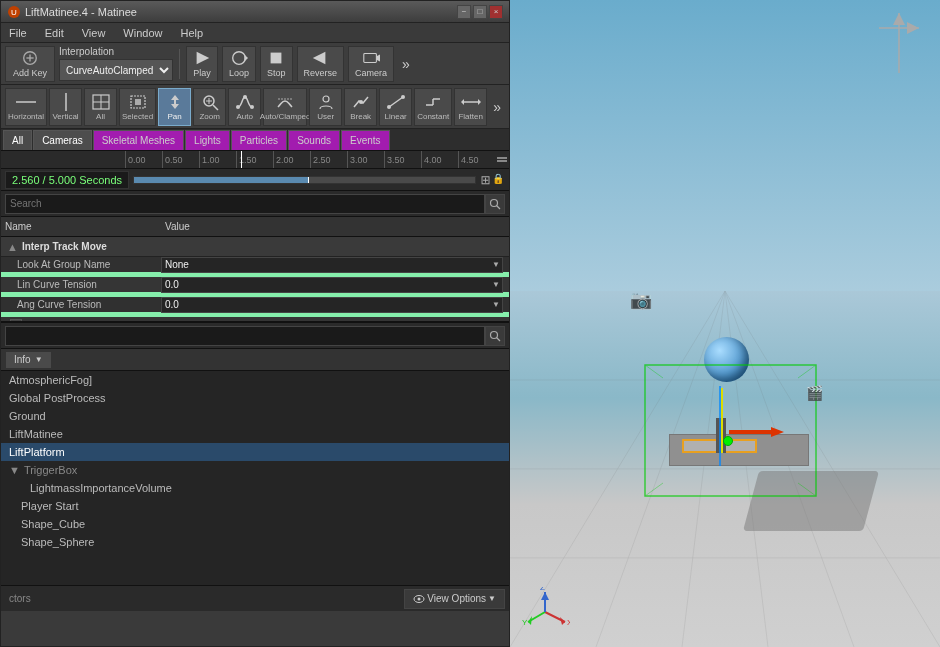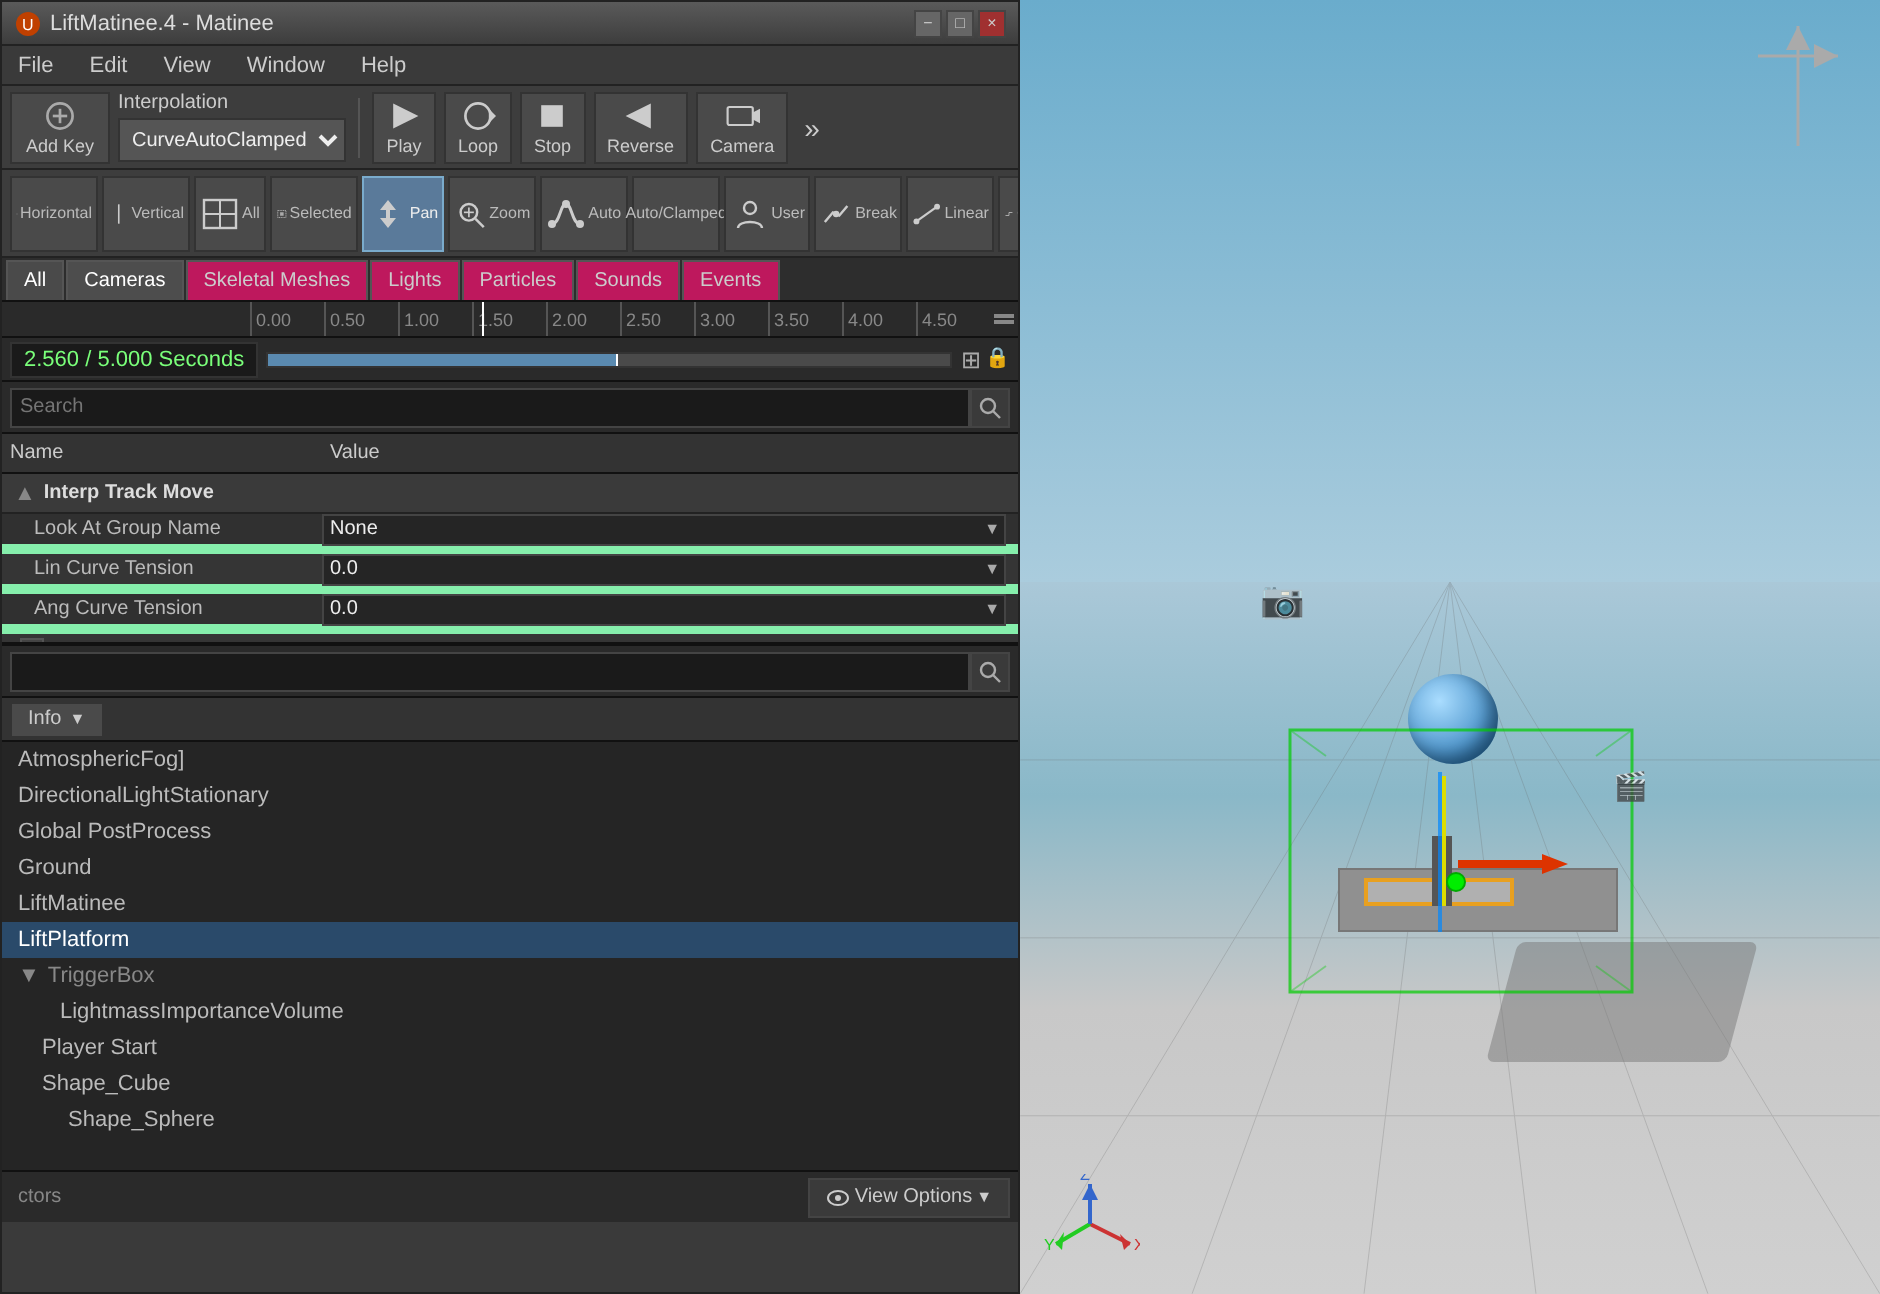--- a/index.html
+++ b/index.html
@@ -26,27 +26,27 @@
     .toolbar-playback { height: 42px; background: #3d3d3d; display: flex; align-items: center; padding: 2px 4px; border-bottom: 1px solid #222; gap: 4px; }
     .toolbar-btn { height: 36px; padding: 2px 6px; background: #4a4a4a; border: 1px solid #333; color: #ccc; display: flex; flex-direction: column; align-items: center; justify-content: center; cursor: pointer; font-size: 9px; gap: 1px; }
     .toolbar-btn svg { width: 18px; height: 18px; }
     .add-key-btn { width: 50px; }
     .interpolation-label { color: #ccc; font-size: 10px; white-space: nowrap; }
     .interp-select { height: 22px; background: #555; border: 1px solid #333; color: #eee; font-size: 10px; padding: 0 2px; }
     .more-btn { color: #ccc; font-size: 14px; padding: 0 4px; cursor: pointer; }
 
     
     .toolbar-curve { height: 44px; background: #3d3d3d; display: flex; align-items: center; padding: 2px 4px; border-bottom: 1px solid #222; gap: 2px; flex-wrap: nowrap; overflow: hidden; }
-    .curve-btn { height: 38px; width: 44px; padding: 2px 2px; background: #4a4a4a; border: 1px solid #333; color: #ccc; display: flex; flex-direction: row; align-items: center; justify-content: center; cursor: pointer; font-size: 9px; gap: 1px; }
+    .curve-btn { height: 38px; width: 44px; padding: 2px 2px; background: #4a4a4a; border: 1px solid #333; color: #ccc; display: flex; flex-direction: column; align-items: center; justify-content: center; cursor: pointer; font-size: 9px; gap: 1px; }
     .curve-btn.active { background: #5a7a9a; border-color: #7aabcc; }
     .curve-btn svg { width: 20px; height: 18px; }
 
     
     .timeline-tabs { height: 22px; background: #2d2d2d; display: flex; align-items: flex-end; padding: 0 2px; border-bottom: 1px solid #111; }
-    .tl-tab { height: 20px; padding: 0 8px; background: #be185d; border: 1px solid #555; border-bottom: none; color: #ccc; font-size: 10px; display: flex; align-items: center; cursor: pointer; margin-right: 1px; }
+    .tl-tab { height: 20px; padding: 0 8px; background: #a21caf; border: 1px solid #555; border-bottom: none; color: #ccc; font-size: 10px; display: flex; align-items: center; cursor: pointer; margin-right: 1px; }
     .tl-tab.active { background: #4d4d4d; color: #fff; }
     .tl-tab-all { background: #4a4a4a; color: #fff; }
 
     
     .timeline-ruler { height: 18px; background: #2a2a2a; display: flex; align-items: center; position: relative; border-bottom: 1px solid #111; }
     .timeline-scroll { flex: 1; height: 100%; overflow: hidden; position: relative; }
     .ruler-marks { display: flex; align-items: center; height: 100%; padding-left: 4px; }
     .ruler-mark { color: #888; font-size: 9px; width: 46px; text-align: left; border-left: 1px solid #555; padding-left: 2px; height: 100%; display: flex; align-items: center; }
     .timeline-playhead { position: absolute; top: 0; bottom: 0; width: 1px; background: #fff; left: 50%; }
 
@@ -428,33 +428,32 @@
 
       <div class="actors-header">
         <div class="info-btn">
           <span>Info</span>
           <span style="font-size:8px;">▼</span>
         </div>
       </div>
 
       <div class="actors-list">
         <div class="actor-item">AtmosphericFog]</div>
-        <div class="actor-item">DirectionalLightStationary</div>
         <div class="actor-item">Global PostProcess</div>
         <div class="actor-item">Ground</div>
         <div class="actor-item">LiftMatinee</div>
         <div class="actor-item selected">LiftPlatform</div>
         <div class="actor-item" style="color:#888;">
           <span style="margin-right:4px;">▼</span>
           <span>TriggerBox</span>
         </div>
         <div class="actor-item" style="padding-left:29px;">LightmassImportanceVolume</div>
         <div class="actor-item" style="padding-left:20px;">Player Start</div>
         <div class="actor-item" style="padding-left:20px;">Shape_Cube</div>
-        <div class="actor-item" style="padding-left:20px;margin-left:13px;">Shape_Sphere</div>
+        <div class="actor-item" style="padding-left:20px;">Shape_Sphere</div>
 
       </div>
 
       <div class="actors-footer">
         <span class="footer-text">ctors</span>
         <div class="view-options-btn">
           <svg width="12" height="10" viewBox="0 0 12 10">
             <ellipse cx="6" cy="5" rx="5" ry="3.5" stroke="#ccc" stroke-width="1" fill="none"></ellipse>
             <circle cx="6" cy="5" r="1.5" fill="#ccc"></circle>
           </svg>

